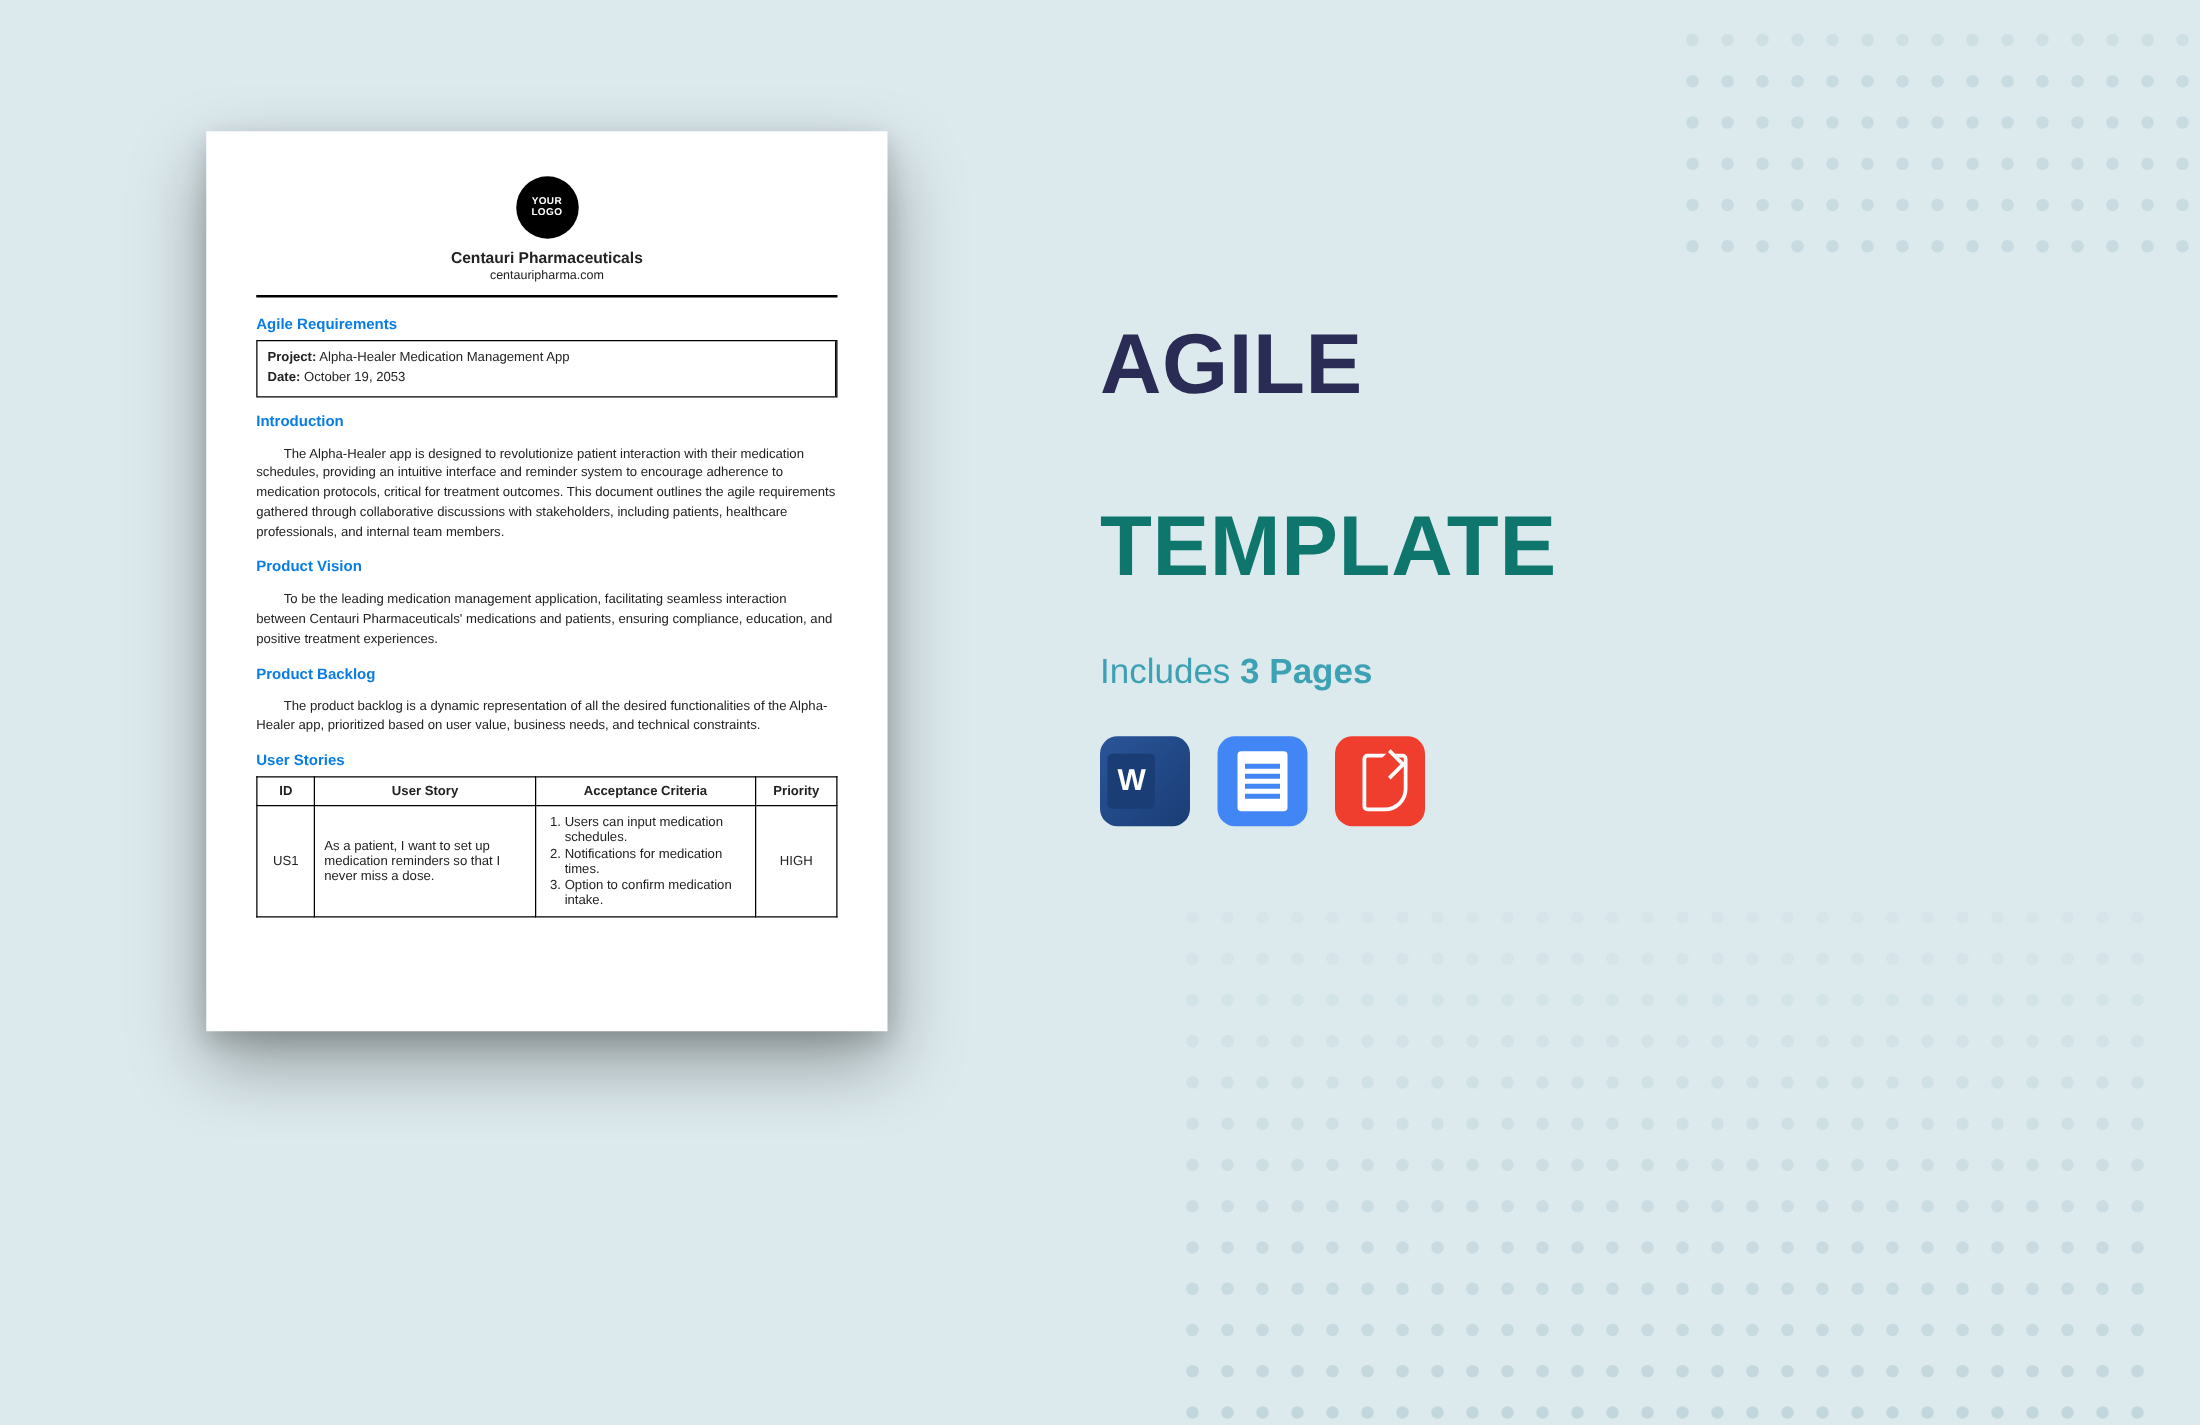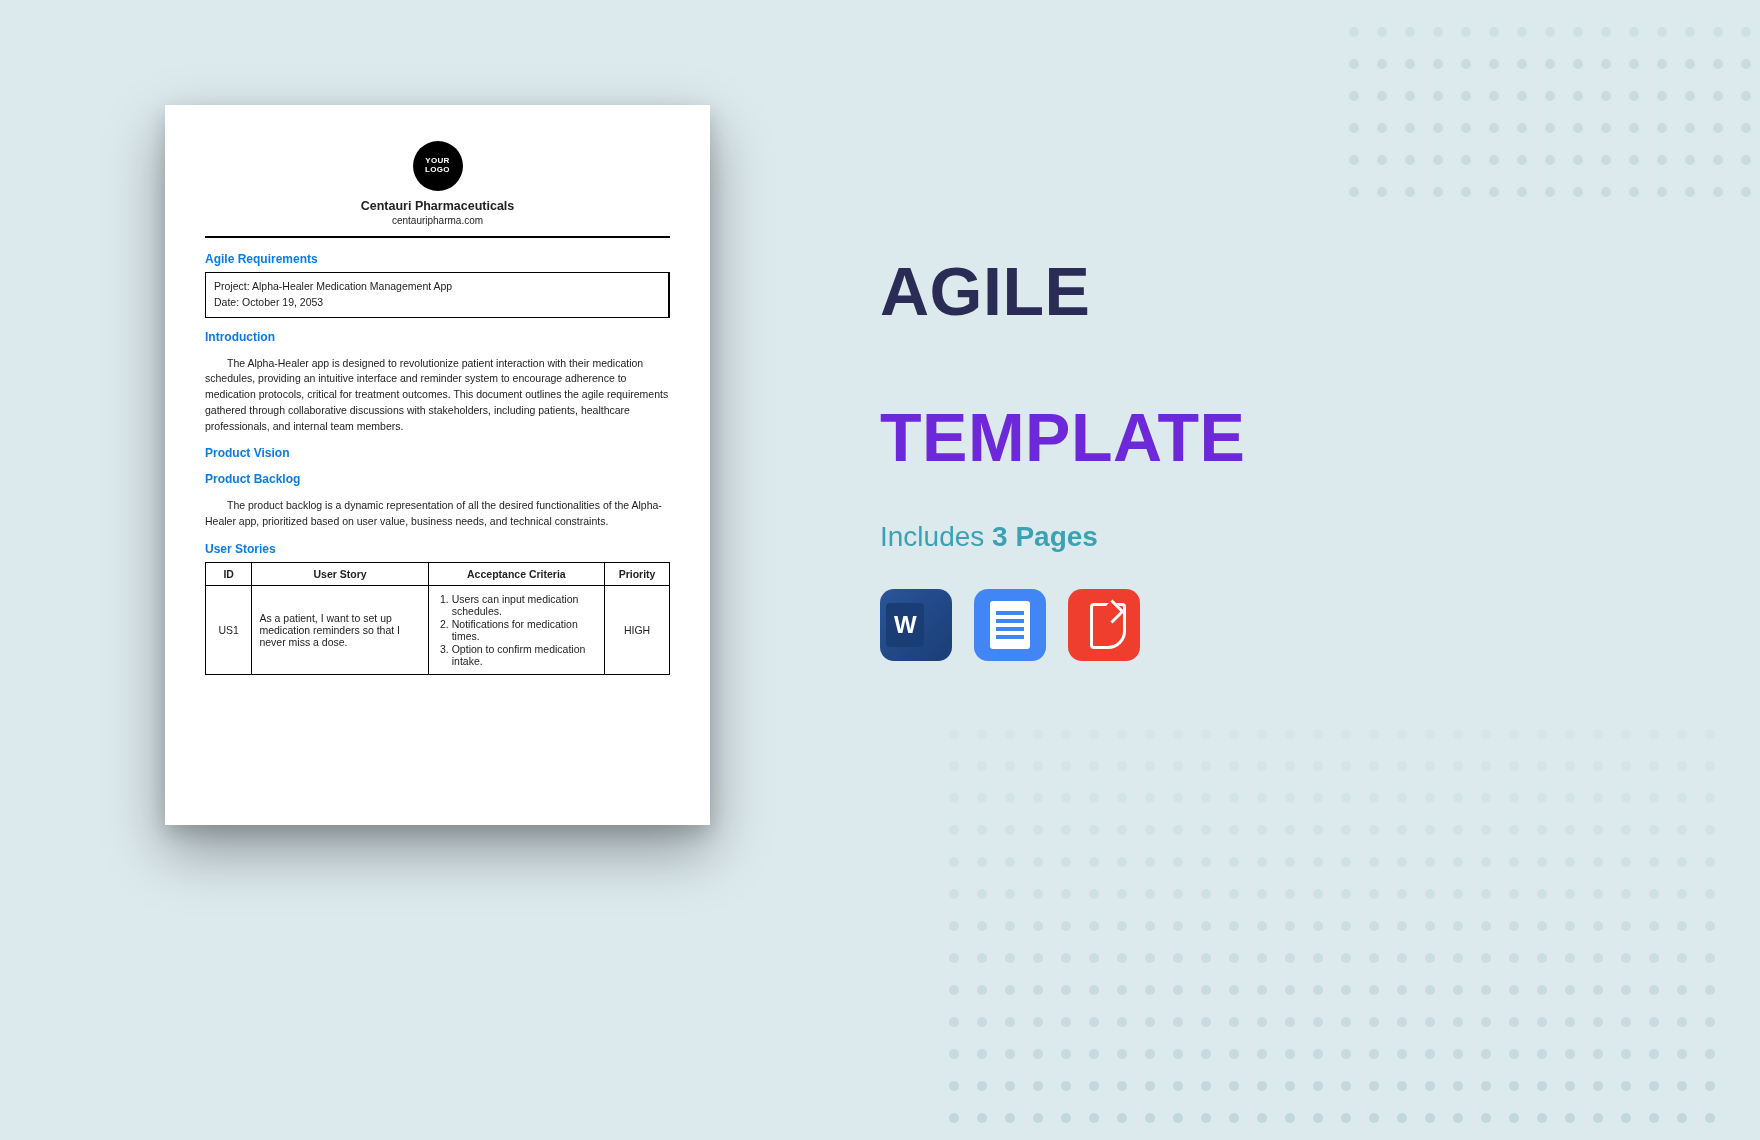--- a/index.html
+++ b/index.html
@@ -14,34 +14,34 @@
   
   .doc{position:absolute;left:165px;top:105px;width:545px;height:720px;background:#fff;box-shadow:0 25px 55px rgba(0,0,0,.35),0 8px 18px rgba(0,0,0,.15);padding:36px 40px 30px 40px;font-size:11px;color:#222}
   .logo{width:50px;height:50px;border-radius:50%;background:#000;margin:0 auto 8px auto;display:flex;align-items:center;justify-content:center;color:#fff;font-size:8px;font-weight:700;line-height:1.1;text-align:center;letter-spacing:.3px}
   .company{text-align:center;font-weight:700;font-size:12.5px}
   .site{text-align:center;font-size:10px;margin-top:2px}
   .rule{border:none;border-top:2.5px solid #000;margin:10px 0 14px 0}
   .h{color:#0a7de3;font-weight:700;font-size:12px;margin:12px 0 6px 0}
   .metabox{display:flex;border:1.5px solid #000}
   .metabox>div{flex:1;padding:6px 8px;font-size:10.5px;line-height:1.5}
   .metabox>div:first-child{border-right:1.5px solid #000}
-  .metabox b{font-weight:400}
+  .metabox b{font-weight:700}
   .para{font-size:10.5px;line-height:1.5;text-indent:22px;margin-top:12px}
   table.us{width:100%;border-collapse:collapse;margin-top:6px;font-size:10.5px}
   table.us th,table.us td{border:1.5px solid #000;padding:5px 7px;vertical-align:middle}
   table.us th{font-weight:700;text-align:center}
   .ac ol{padding-left:16px;margin:2px 0}
   .ac li{margin:1px 0}
   .pri{text-align:center;font-weight:400}
 
   
   .right{position:absolute;left:880px;top:255px;width:720px}
   .title{font-weight:800;font-size:68px;line-height:1.07;letter-spacing:.5px}
   .t1{color:#2a2c55}
-  .t2{color:#6d28d9}
+  .t2{color:#0f766e}
   .desc{margin-top:30px;font-size:30px;line-height:1.42;color:#2b3a3f;font-weight:400}
   .inc{margin-top:48px;font-size:28px;color:#3ca1b3;font-weight:400}
   .inc b{font-weight:800}
   .icons{margin-top:36px;display:flex;gap:22px}
   .icon{width:72px;height:72px;border-radius:14px;display:flex;align-items:center;justify-content:center}
   .word{background:linear-gradient(135deg,#2a5599,#1a3d75);position:relative}
   .word::before{content:"";position:absolute;left:6px;top:14px;width:38px;height:44px;background:#1a3d75;border-radius:4px}
   .word::after{content:"W";position:absolute;left:14px;top:22px;color:#fff;font-weight:800;font-size:24px;font-family:Arial}
   .gdoc{background:#4285f4;position:relative}
   .gdoc::before{content:"";position:absolute;top:12px;left:16px;width:40px;height:48px;background:#fff;border-radius:3px}
@@ -68,20 +68,21 @@
       <span>Alpha-Healer Medication Management App</span><br>
       <b>Date:</b>
       <span>October 19, 2053</span>
     </div>
   </div>
 
   <div class="h">Introduction</div>
   <p class="para">The Alpha-Healer app is designed to revolutionize patient interaction with their medication schedules, providing an intuitive interface and reminder system to encourage adherence to medication protocols, critical for treatment outcomes. This document outlines the agile requirements gathered through collaborative discussions with stakeholders, including patients, healthcare professionals, and internal team members.</p>
 
   <div class="h">Product Vision</div>
+  <p class="para">To be the leading medication management application, facilitating seamless interaction between Centauri Pharmaceuticals' medications and patients, ensuring compliance, education, and positive treatment experiences.</p>
 
   <div class="h">Product Backlog</div>
   <p class="para">The product backlog is a dynamic representation of all the desired functionalities of the Alpha-Healer app, prioritized based on user value, business needs, and technical constraints.</p>
 
   <div class="h">User Stories</div>
   <table class="us">
     <tbody>
         <tr>
       <th style="width:10%">ID</th>
       <th style="width:38%">User Story</th>

